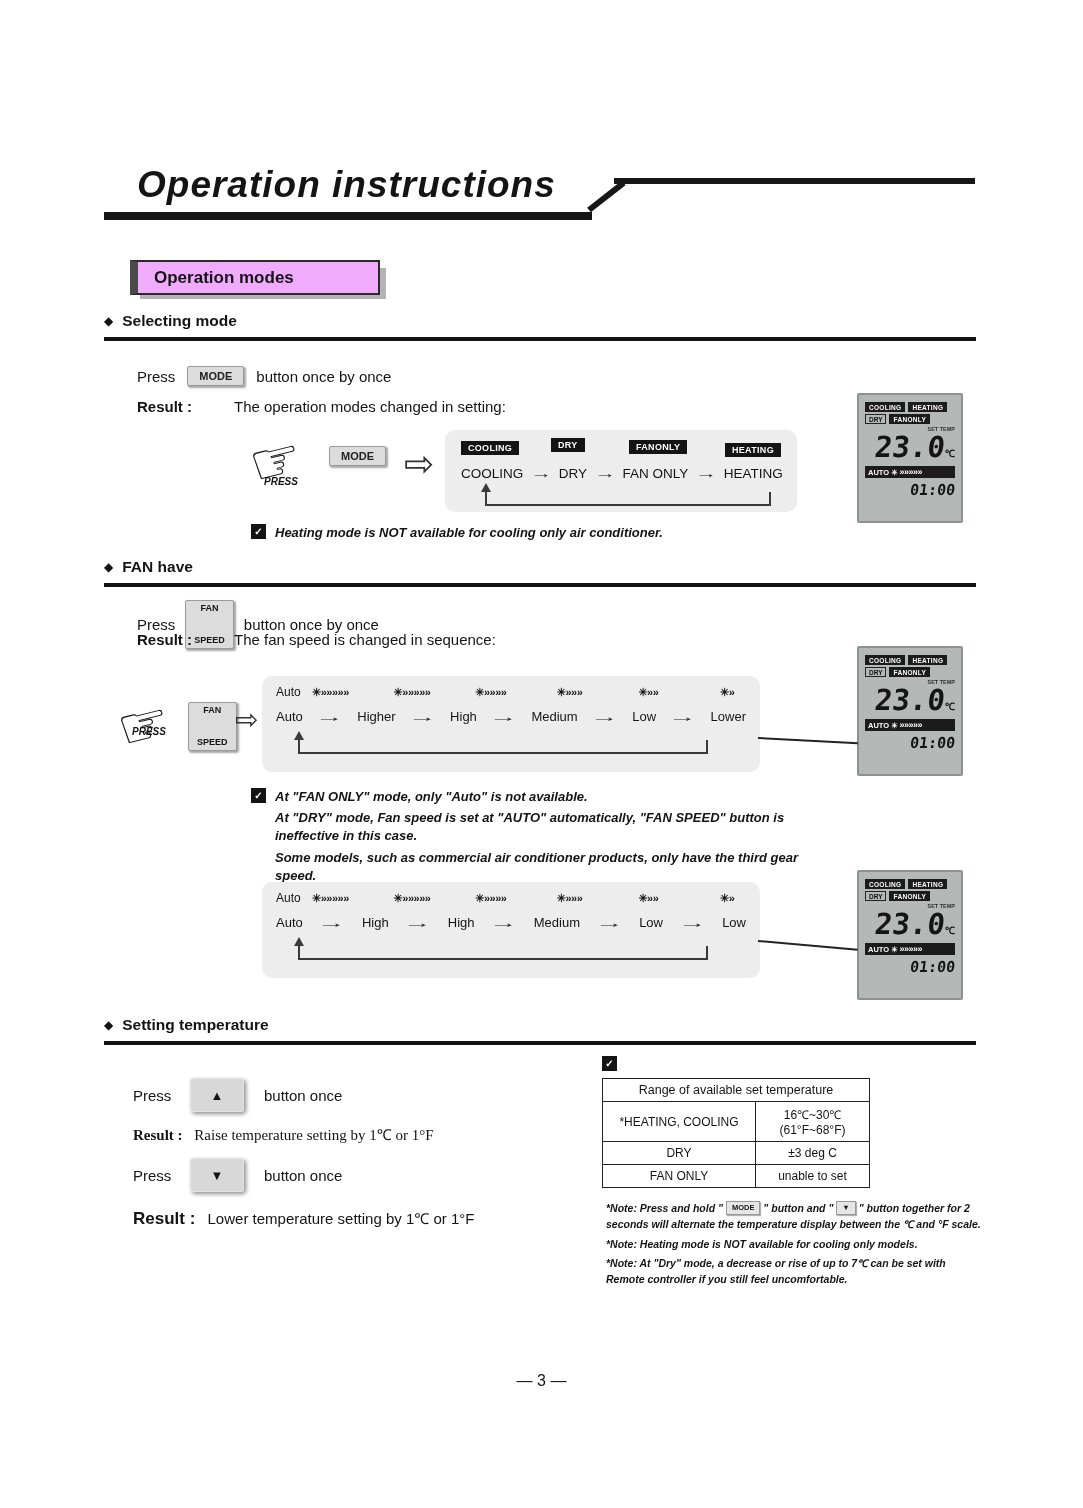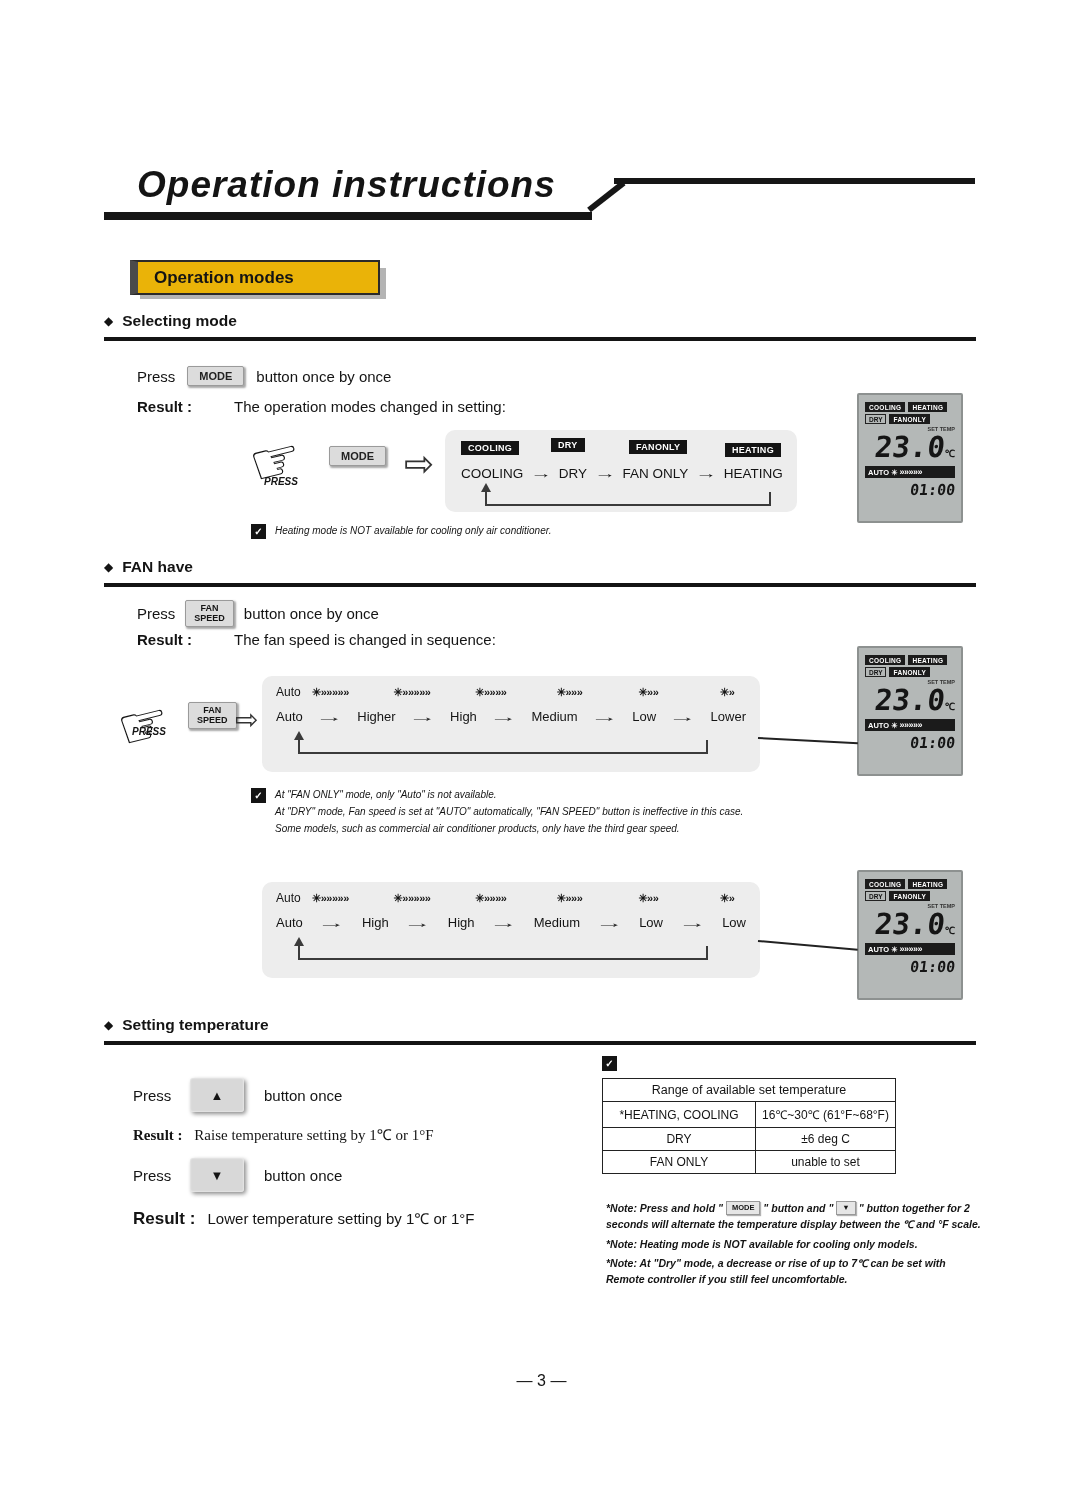--- a/index.html
+++ b/index.html
@@ -3,33 +3,33 @@
 <meta charset="utf-8">
 <style>
   html,body{margin:0;padding:0;background:#9a9a9a;}
   .page{position:relative;width:1083px;height:1508px;background:#ffffff;margin:0 auto;
         font-family:"Liberation Sans",sans-serif;color:#141414;overflow:hidden;}
   .abs{position:absolute;}
   .title{font-size:37px;font-weight:bold;font-style:italic;letter-spacing:1px;}
   .hbar{background:#161616;}
   .opbox{width:224px;height:31px;border:2px solid #2a2a2a;border-left:8px solid #4a4a4a;
          box-shadow:8px 6px 0 -2px #b4b4b4;display:flex;align-items:center;padding-left:16px;
-         font-size:17px;font-weight:bold;background:#eab308;}
+         font-size:17px;font-weight:bold;background:#f0abfc;}
   .sec-head{left:104px;width:872px;display:flex;align-items:center;gap:9px;
             border-bottom:4px solid #141414;padding-bottom:7px;}
   .diamond{font-size:12px;line-height:1;}
   .sec-title{font-size:15.5px;font-weight:bold;}
   .line15{font-size:15px;}
   .bold{font-weight:bold;}
   .bold17{font-weight:bold;font-size:17px;}
   .btn{background:#dcdcdc;border:1px solid #9a9a9a;border-radius:2px;padding:3px 11px;
        font-size:11px;font-weight:bold;box-shadow:1.5px 1.5px 2px rgba(0,0,0,.35);color:#222;}
   .btn-stack{display:inline-flex;flex-direction:column;align-items:center;background:#dcdcdc;
        border:1px solid #9a9a9a;border-radius:2px;padding:2px 8px;font-size:9px;font-weight:bold;
-       line-height:1.15;box-shadow:1.5px 1.5px 2px rgba(0,0,0,.35);}
+       line-height:1.15;box-shadow:1.5px 1.5px 2px rgba(0,0,0,.35);gap:22px;}
   .btn-temp{width:54px;height:34px;display:inline-flex;align-items:center;justify-content:center;
        background:#d8d8d8;border-radius:3px;box-shadow:2px 2px 4px rgba(0,0,0,.45),inset 0 0 2px #fff;
        font-size:13px;}
   .hand-glyph{font-size:58px;line-height:1;transform:rotate(-14deg);}
   .press-label{font-size:10px;font-style:italic;font-weight:bold;}
   .hollow-arrow{font-size:36px;color:#333;line-height:1;}
   .seqbox{background:#ededed;border-radius:10px;}
   .badge{position:absolute;background:#141414;color:#fff;font-size:9px;font-weight:bold;
          padding:2px 7px;letter-spacing:.3px;}
   .seq-row{display:flex;align-items:center;gap:9px;font-size:13.5px;}
@@ -41,41 +41,41 @@
   .fan-icons{position:absolute;top:9px;left:14px;right:10px;display:flex;align-items:center;}
   .fan-lead{font-size:12px;width:36px;}
   .fan-ic{flex:1;font-size:11px;font-weight:bold;letter-spacing:-.5px;white-space:nowrap;}
   .fan-labels{position:absolute;top:33px;left:14px;right:14px;display:flex;align-items:center;
       justify-content:space-between;font-size:13px;}
   .arrL{display:inline-block;transform:scaleX(2.4);font-size:12px;}
   .conn{height:2px;background:#222;transform-origin:left center;}
   .note{display:flex;gap:9px;align-items:flex-start;}
   .note-ico{width:15px;height:15px;min-width:15px;background:#141414;color:#fff;font-size:10px;
       font-weight:bold;display:flex;align-items:center;justify-content:center;}
-  .note-text{font-size:10px;font-weight:normal;font-style:italic;line-height:1.4;}
+  .note-text{font-size:13px;font-weight:bold;font-style:italic;line-height:1.4;}
   .note-text p{margin:0 0 3px 0;}
   .lcd{width:106px;height:130px;background:#b4b8b7;border:2px solid #8d9190;border-radius:2px;
       padding:7px 6px;box-sizing:border-box;}
   .lcd-r1,.lcd-r2{display:flex;gap:3px;margin-bottom:2px;}
   .lcd-badge{background:#1b1b1b;color:#fff;font-size:6.5px;font-weight:bold;padding:1.5px 4px;
       letter-spacing:.3px;white-space:nowrap;}
   .lcd-badge-outline{border:1px solid #222;color:#111;font-size:6.5px;font-weight:bold;
       padding:.5px 3px;white-space:nowrap;}
   .lcd-settemp{font-size:5.5px;font-weight:bold;text-align:right;color:#333;margin-top:2px;}
   .lcd-temp{text-align:right;line-height:1;margin-top:1px;}
   .seg{font-family:"DejaVu Sans Mono",monospace;font-weight:bold;display:inline-block;
       transform:skewX(-7deg);color:#151515;}
   .lcd-temp .seg{font-size:29px;}
   .lcd-unit{font-size:10px;font-weight:bold;}
   .lcd-fanrow{display:flex;align-items:center;gap:2px;background:#1b1b1b;color:#fff;font-size:7.5px;
       font-weight:bold;padding:1px 3px;margin-top:4px;}
   .lcd-bars{font-size:9px;letter-spacing:-.5px;}
   .lcd-time{text-align:right;margin-top:3px;}
   .lcd-time .seg{font-size:15px;}
-  .temp-table{border-collapse:collapse;font-size:12px;width:294px;}
+  .temp-table{border-collapse:collapse;font-size:12px;width:268px;}
   .temp-table th,.temp-table td{border:1.5px solid #222;padding:4px 5px;text-align:center;
       font-weight:normal;color:#141414;}
   .temp-table th{font-size:12.5px;}
   .temp-table td:first-child{width:142px;text-align:center;}
   .small-notes{font-size:10.5px;font-weight:bold;font-style:italic;line-height:1.55;}
   .small-notes p{margin:0 0 3px 0;}
   .mini-btn{display:inline-block;background:#e6e6e6;border:1px solid #999;font-size:7.5px;
       font-weight:bold;font-style:normal;padding:0 5px;vertical-align:2px;
       box-shadow:1px 1px 1px rgba(0,0,0,.3);}
   .footer{font-size:16px;}
@@ -327,21 +327,21 @@
     <tbody>
         <tr>
           <th colspan="2">Range of available set temperature</th>
         </tr>
     <tr>
       <td>*HEATING, COOLING</td>
       <td>16℃~30℃ (61°F~68°F)</td>
     </tr>
     <tr>
       <td>DRY</td>
-      <td>±6 deg C</td>
+      <td>±3 deg C</td>
     </tr>
     <tr>
       <td>FAN ONLY</td>
       <td>unable to set</td>
     </tr>
   </tbody>
     </table>
 
   <div class="abs small-notes" style="left:606px;top:1200px;width:376px;">
     <p><span>*Note: Press and hold " </span><span class="mini-btn">MODE</span><span> " button and " </span><span class="mini-btn">▼</span><span> " button together for 2 seconds will alternate the temperature display between the ℃ and °F scale.</span></p>

